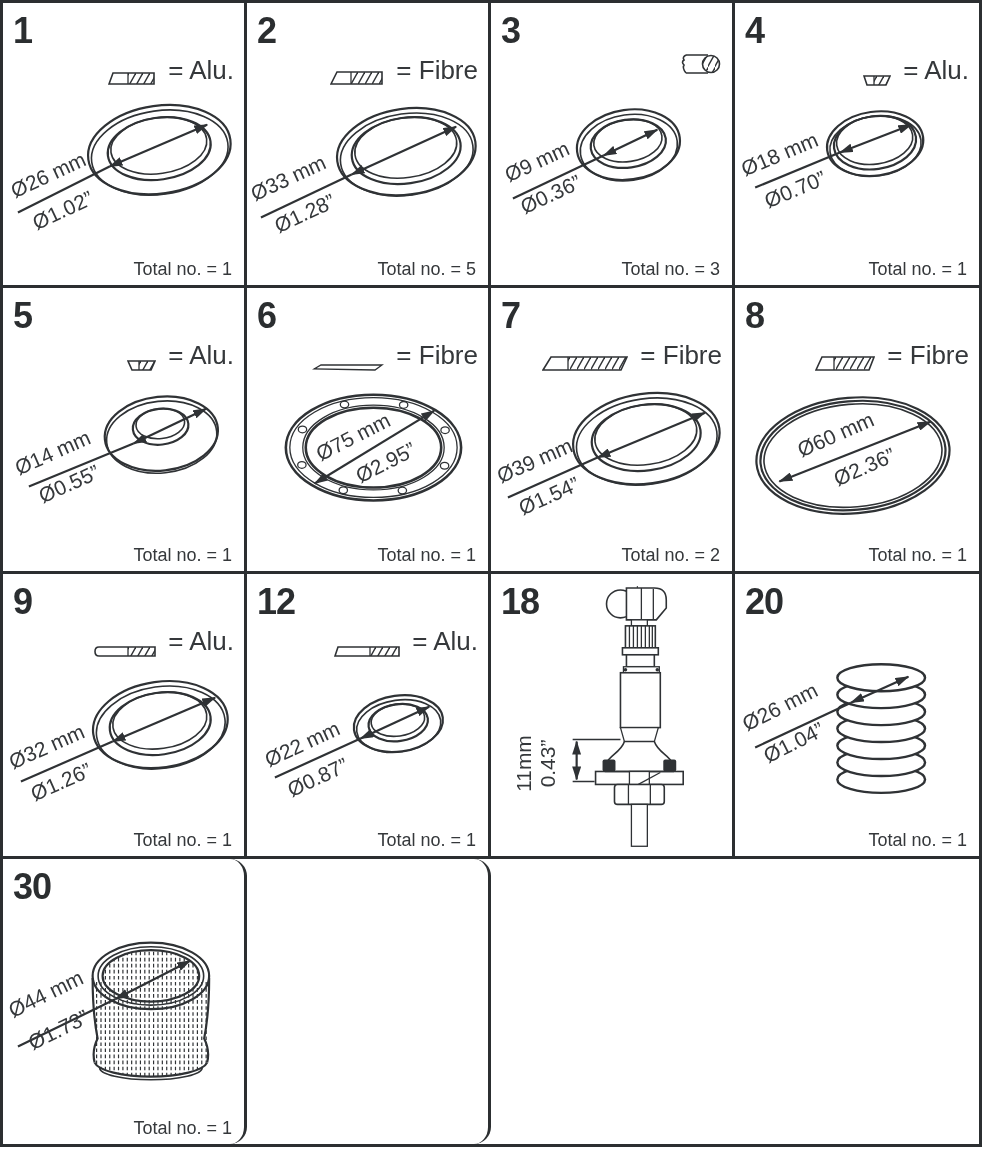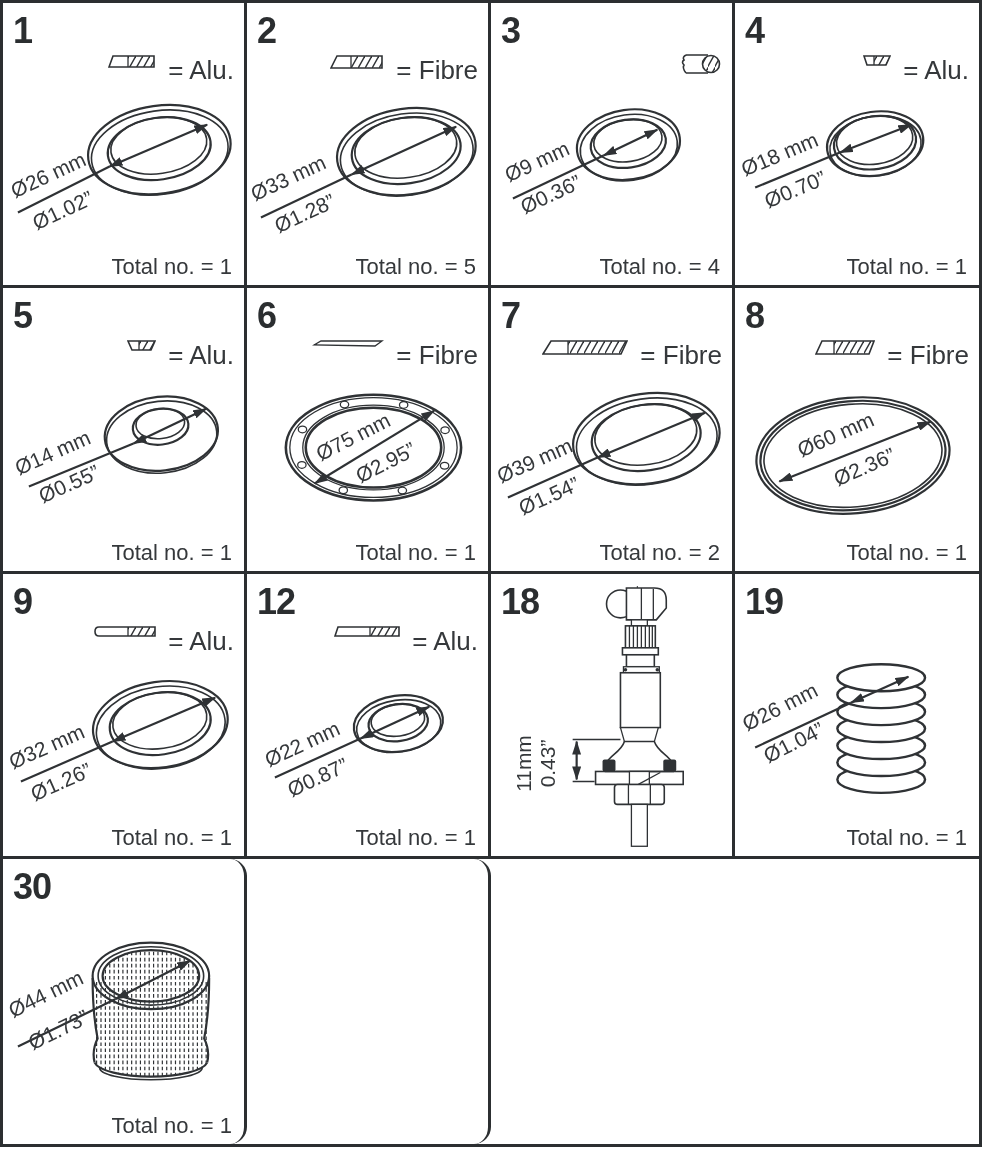--- a/index.html
+++ b/index.html
@@ -3,24 +3,24 @@
 <meta charset="utf-8">
 <style>
   html,body{margin:0;padding:0;background:#fff;}
   body{width:982px;height:1151px;font-family:"Liberation Sans","DejaVu Sans",sans-serif;}
   .sheet{position:relative;width:982px;height:1147px;box-sizing:border-box;border:3px solid #2c2f31;
          display:grid;grid-template-columns:repeat(4,1fr);grid-template-rows:repeat(4,1fr);background:#fff;}
   .cell{position:relative;border-right:3px solid #2c2f31;border-bottom:3px solid #2c2f31;overflow:hidden;background:#fff;}
   .cell:nth-child(4n){border-right:none;}
   .cell:nth-child(n+13){border-bottom:none;border-radius:17px;}
   .num{position:absolute;top:7px;left:10px;font-size:36px;font-weight:700;color:#2b2e30;letter-spacing:-1px;}
-  .legend{position:absolute;top:52px;right:10px;display:flex;align-items:flex-start;gap:12px;}
+  .legend{position:absolute;top:52px;right:10px;display:flex;align-items:flex-end;gap:12px;}
   .legend span{font-size:26px;color:#35383b;white-space:nowrap;}
   .legend.iconly{top:50px;right:8px;}
-  .total{position:absolute;bottom:5px;right:12px;font-size:22px;color:#35383b;white-space:nowrap;}
+  .total{position:absolute;bottom:5px;right:12px;font-size:18px;color:#35383b;white-space:nowrap;}
   .draw{position:absolute;left:0;top:0;width:100%;height:100%;}
   .draw text{font-family:"Liberation Sans","DejaVu Sans",sans-serif;font-size:21px;fill:#35383b;}
   .draw text.dim17{font-size:23px;}
   .o{fill:none;stroke:#2f3235;}
   .w26{stroke-width:2.6}.w22{stroke-width:2.2}.w16{stroke-width:1.6}.w13{stroke-width:1.3}
   .arr{stroke:#2f3235;stroke-width:2.2;fill:none;}
   .thin{stroke:#2f3235;stroke-width:1.4;fill:none;}
   .wht{fill:#fff;stroke:#2f3235;}
   .ico{display:block;}
 </style>
@@ -122,21 +122,21 @@
         <ellipse cx="138" cy="141" rx="38" ry="24" class="o w22"></ellipse>
         <ellipse cx="138" cy="138" rx="34.5" ry="21" class="o w16"></ellipse>
       </g>
       <g>
         <line x1="22" y1="196" x2="113" y2="153" class="arr"></line>
         <line x1="113" y1="153" x2="167" y2="127" class="arr" marker-start="url(#ah)" marker-end="url(#ah)"></line>
       </g>
       <text x="18" y="180" transform="rotate(-25 18 180)">Ø9 mm</text>
       <text x="34" y="212" transform="rotate(-25 34 212)">Ø0.36”</text>
     </svg>
-    <div class="total">Total no. = 4</div>
+    <div class="total">Total no. = 3</div>
   </div>
 
   <div class="cell">
     <div class="num">4</div>
     <div class="legend">
       <svg class="ico" width="28" height="11">
         <path d="M11 1 H27 L23 10 H11 Z" fill="url(#ph)" stroke="none"></path>
         <path d="M1 1 H27 L23 10 H4 Z" class="o w16"></path>
           <path d="M11 1 V10" class="o w13"></path>
       </svg>
@@ -355,21 +355,21 @@
       <g>
         <path d="M82 166 H130 M82 208 H104" class="thin"></path>
         <line x1="86" y1="168" x2="86" y2="206" class="arr" marker-start="url(#ah)" marker-end="url(#ah)"></line>
         <text x="40" y="190" text-anchor="middle" transform="rotate(-90 40 190)">11mm</text>
         <text x="64" y="190" text-anchor="middle" transform="rotate(-90 64 190)">0.43”</text>
       </g>
     </svg>
   </div>
 
   <div class="cell">
-    <div class="num">19</div>
+    <div class="num">20</div>
     <svg class="draw" viewBox="0 0 242 283" preserveAspectRatio="none">
       <g fill="#fff" class="o">
         <ellipse cx="145" cy="206" rx="43.5" ry="13.5" stroke-width="2.4" fill="#fff"></ellipse>
         <ellipse cx="145" cy="189" rx="43.5" ry="13.5" stroke-width="2.4" fill="#fff"></ellipse>
         <ellipse cx="145" cy="172" rx="43.5" ry="13.5" stroke-width="2.4" fill="#fff"></ellipse>
         <ellipse cx="145" cy="155" rx="43.5" ry="13.5" stroke-width="2.4" fill="#fff"></ellipse>
         <ellipse cx="145" cy="138" rx="43.5" ry="13.5" stroke-width="2.4" fill="#fff"></ellipse>
         <ellipse cx="145" cy="121" rx="43.5" ry="13.5" stroke-width="2.4" fill="#fff"></ellipse>
         <ellipse cx="145" cy="104" rx="43.5" ry="13.5" stroke-width="2.4" fill="#fff"></ellipse>
       </g>

